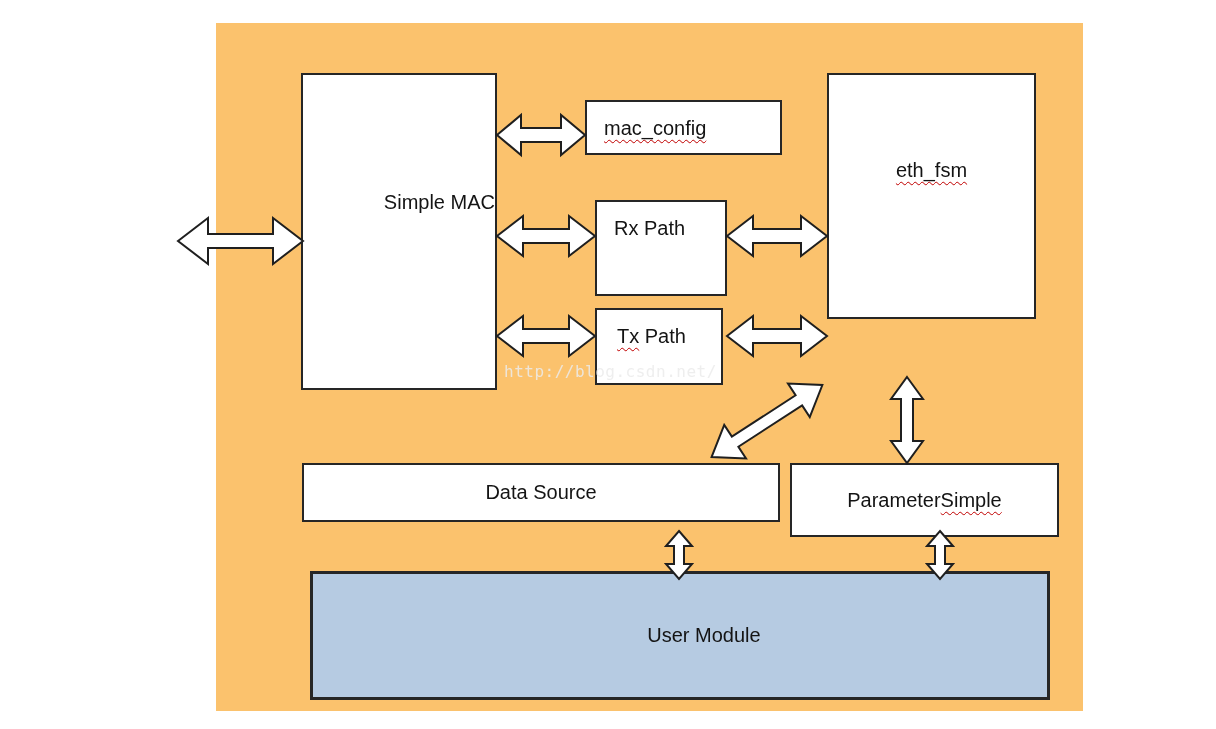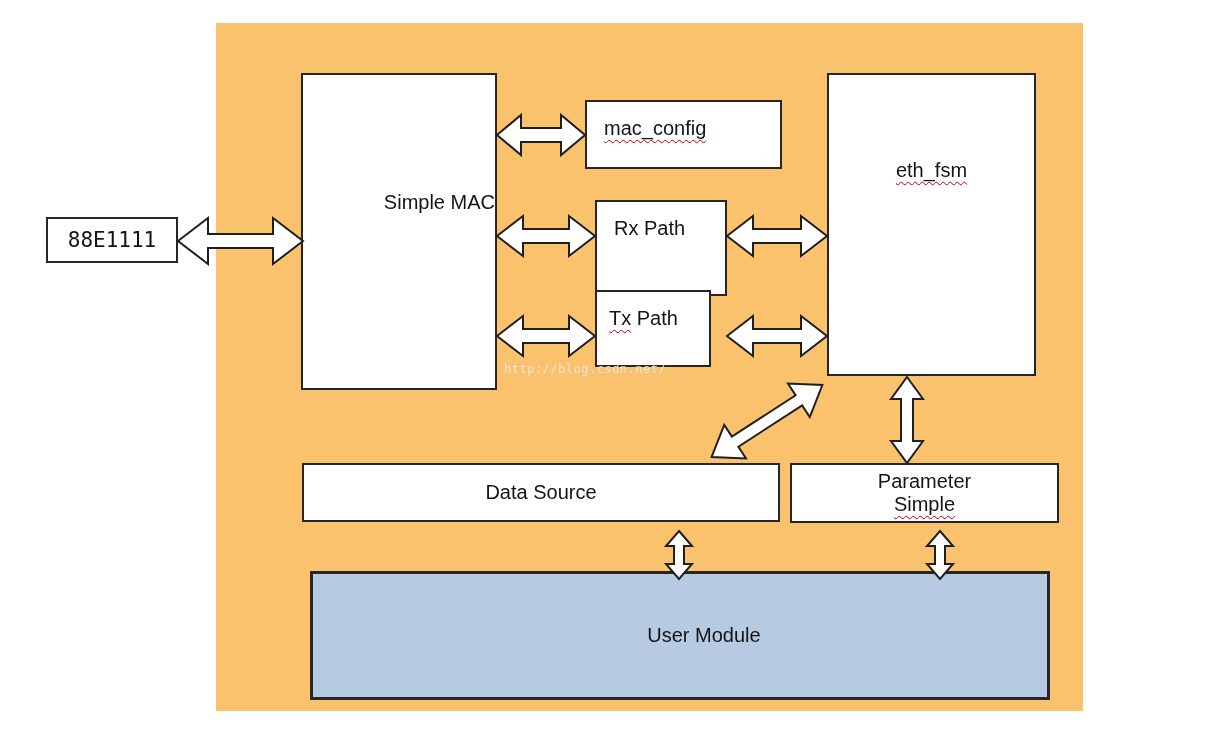--- a/index.html
+++ b/index.html
@@ -13,56 +13,53 @@
   }
   .box {
     position:absolute; background:#ffffff; border:2px solid #262626;
     box-sizing:border-box; font-size:20px; color:#141414; z-index:10;
   }
   .center { display:flex; align-items:center; justify-content:center; }
   .box-phy { left:46px; top:217px; width:132px; height:46px;
              font-family:"DejaVu Sans Mono", monospace; font-size:21px; }
   .box-simple-mac { left:301px; top:73px; width:196px; height:317px;
                     text-align:right; padding-top:116px; }
-  .box-mac-config { left:585px; top:100px; width:197px; height:69px;
+  .box-mac-config { left:585px; top:100px; width:197px; height:55px;
                     padding:15px 0 0 17px; }
   .box-rx-path { left:595px; top:200px; width:132px; height:96px;
                  padding:15px 0 0 17px; }
-  .box-tx-path { left:595px; top:290px; width:116px; height:77px;
-                 padding:15px 0 0 12px; }
-  .box-eth-fsm { left:827px; top:73px; width:209px; height:303px;
+  .box-tx-path { left:595px; top:308px; width:128px; height:77px;
+                 padding:15px 0 0 20px; }
+  .box-eth-fsm { left:827px; top:73px; width:209px; height:246px;
                  text-align:center; padding-top:84px; }
   .box-data-source { left:302px; top:463px; width:478px; height:59px; }
-  .box-param-config { left:790px; top:463px; width:269px; height:60px;flex-direction:column; }
+  .box-param-config { left:790px; top:463px; width:269px; height:74px; }
   .box-user-module { left:310px; top:571px; width:740px; height:129px;
                      background:#B6CBE2; border-width:3px;padding-left:48px; }
   .squiggle {
     text-decoration: underline wavy #C00000 1px;
     text-underline-offset: 4px;
     text-decoration-skip-ink: none;
   }
   .arrow { position:absolute; z-index:20; overflow:visible; }
   .arrow polygon { fill:#ffffff; stroke:#1f1f1f; stroke-width:2; stroke-linejoin:miter; }
   .diag { transform:rotate(-33deg); }
   .watermark {
     position:absolute; left:504px; top:362px; z-index:30;
-    font-family:"DejaVu Sans Mono", monospace; font-size:12px;
+    font-family:"DejaVu Sans Mono", monospace; font-size:16px;
     letter-spacing:0.5px; color:rgba(235,235,235,0.85); white-space:nowrap;
   }
 </style>
 </head>
 <body>
 
 <div class="canvas">
 
   <div class="panel"></div>
 
-  <div class="box box-phy center">
-    <span>88E1111</span>
-  </div>
 
   <div class="box box-simple-mac">
     <span>Simple MAC</span>
   </div>
 
   <div class="box box-mac-config">
     <span class="squiggle">mac_config</span>
   </div>
 
   <div class="box box-rx-path">

